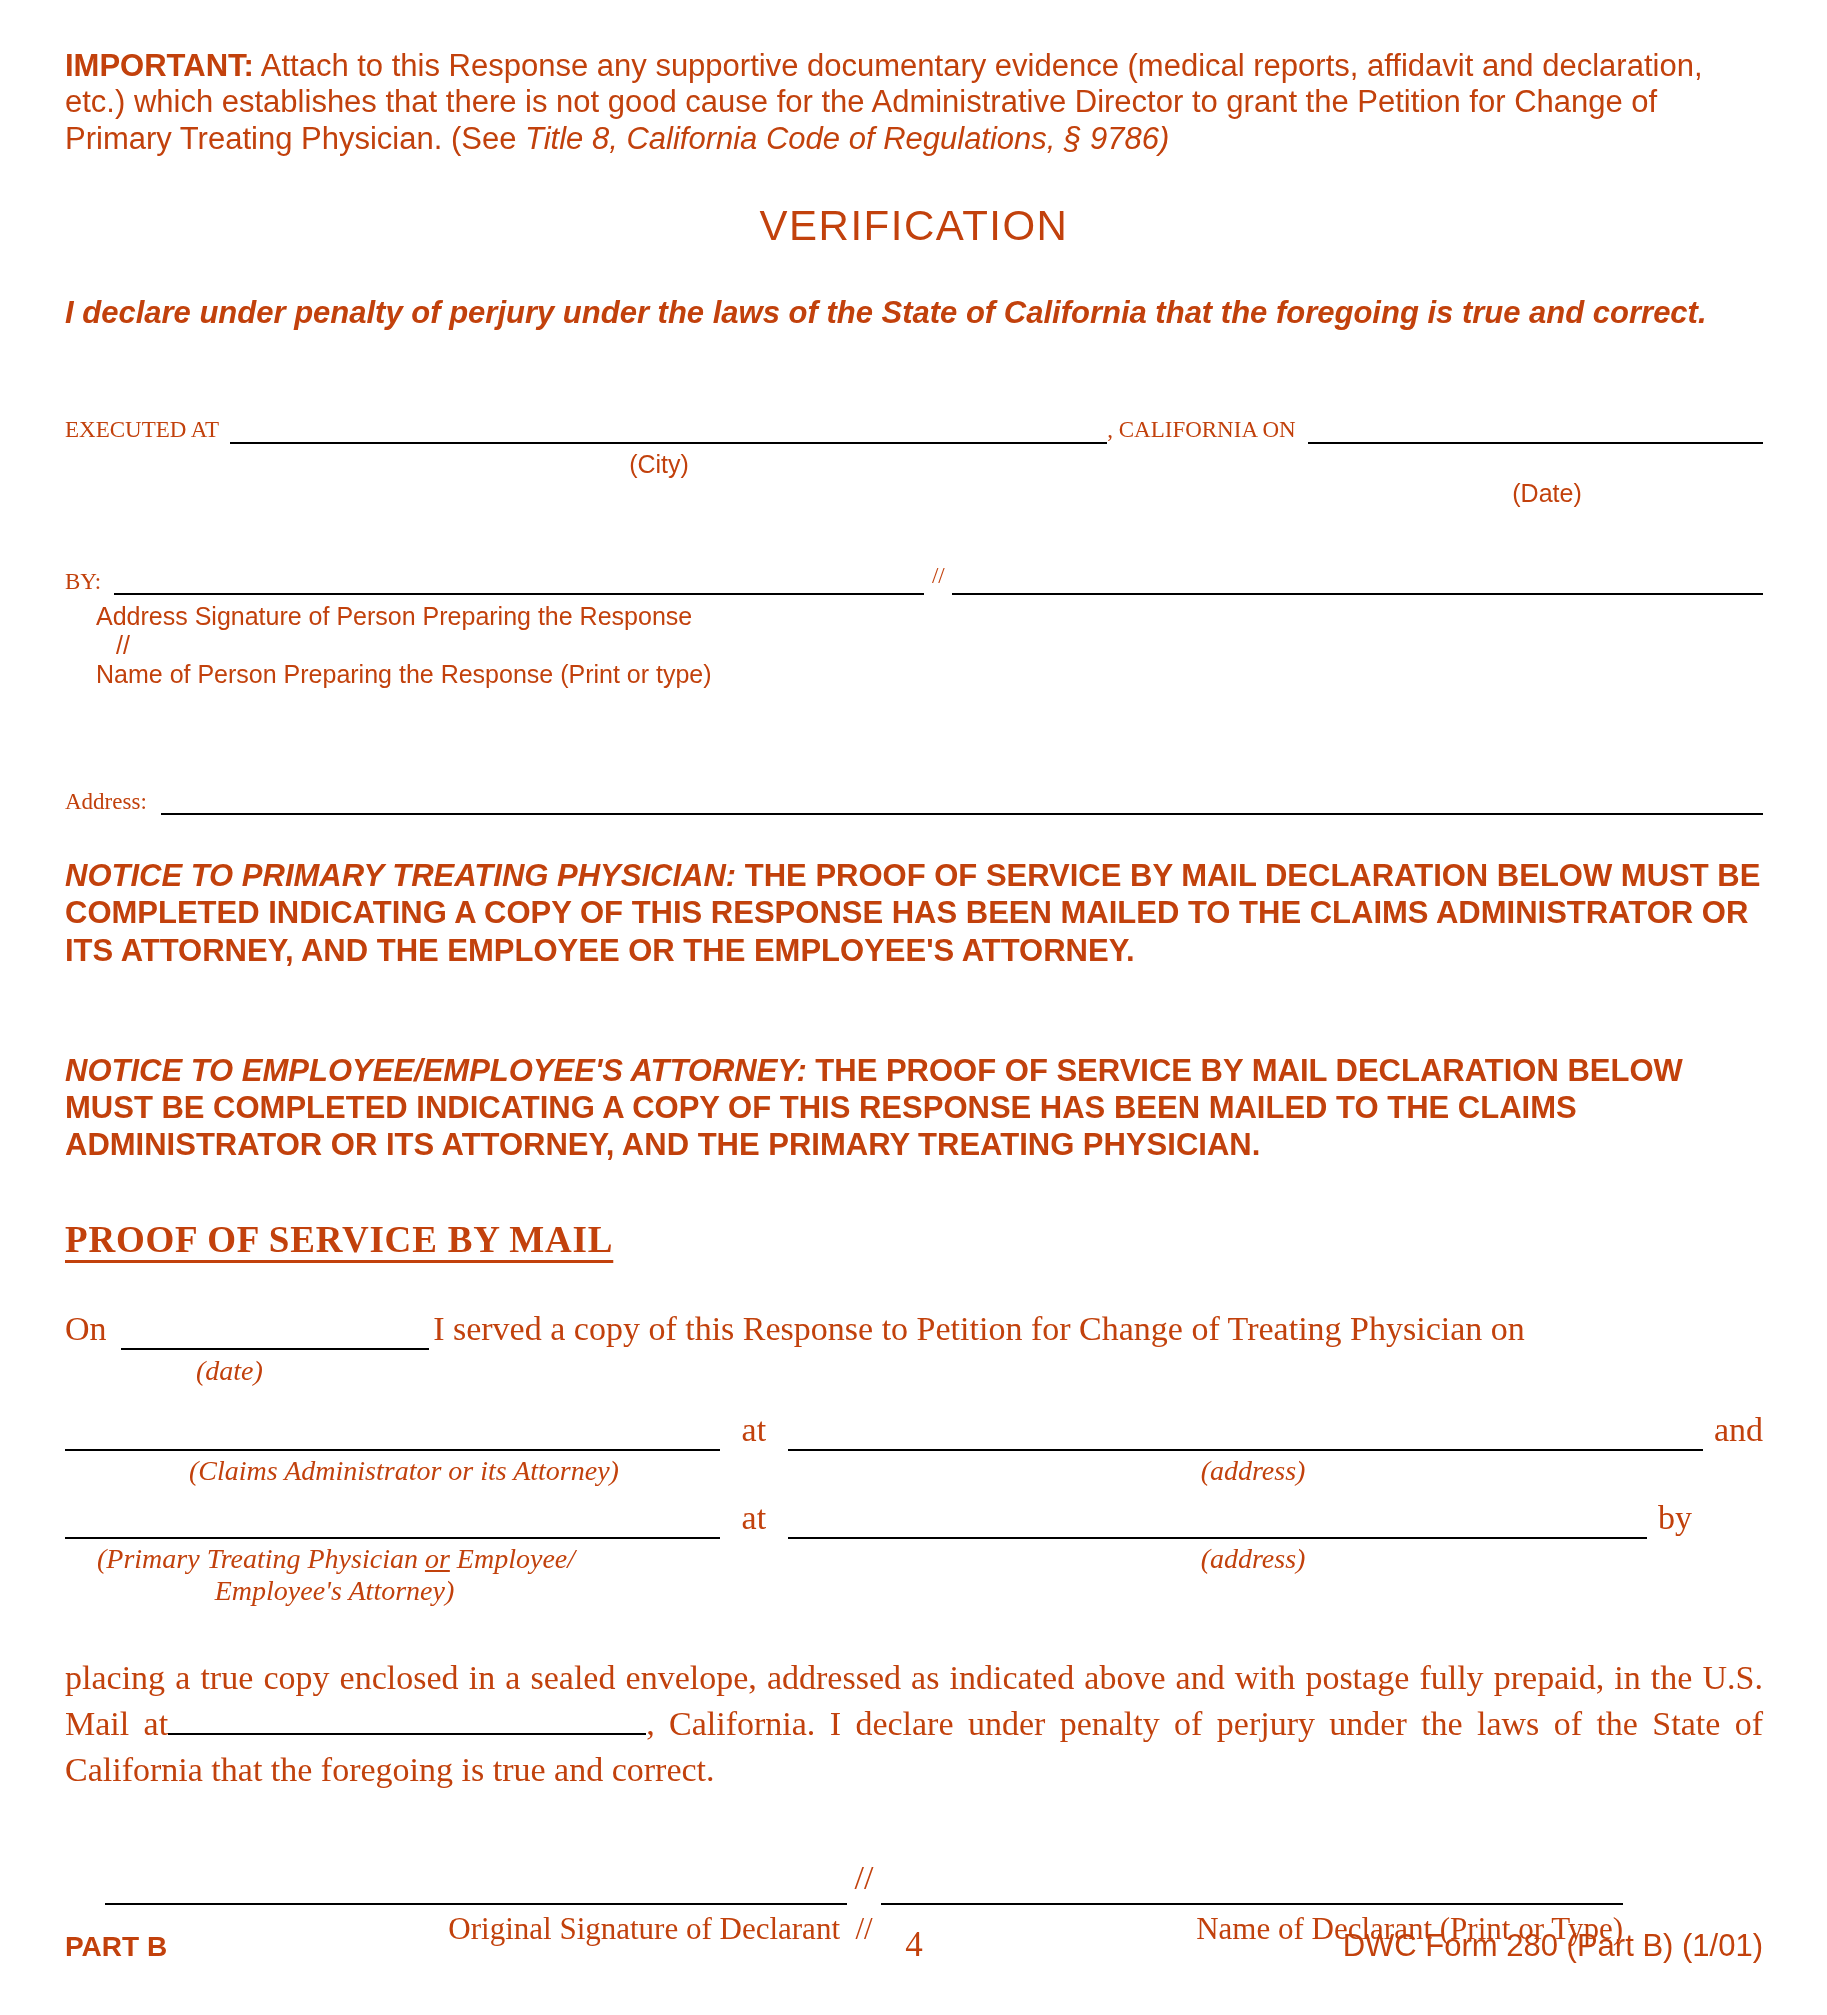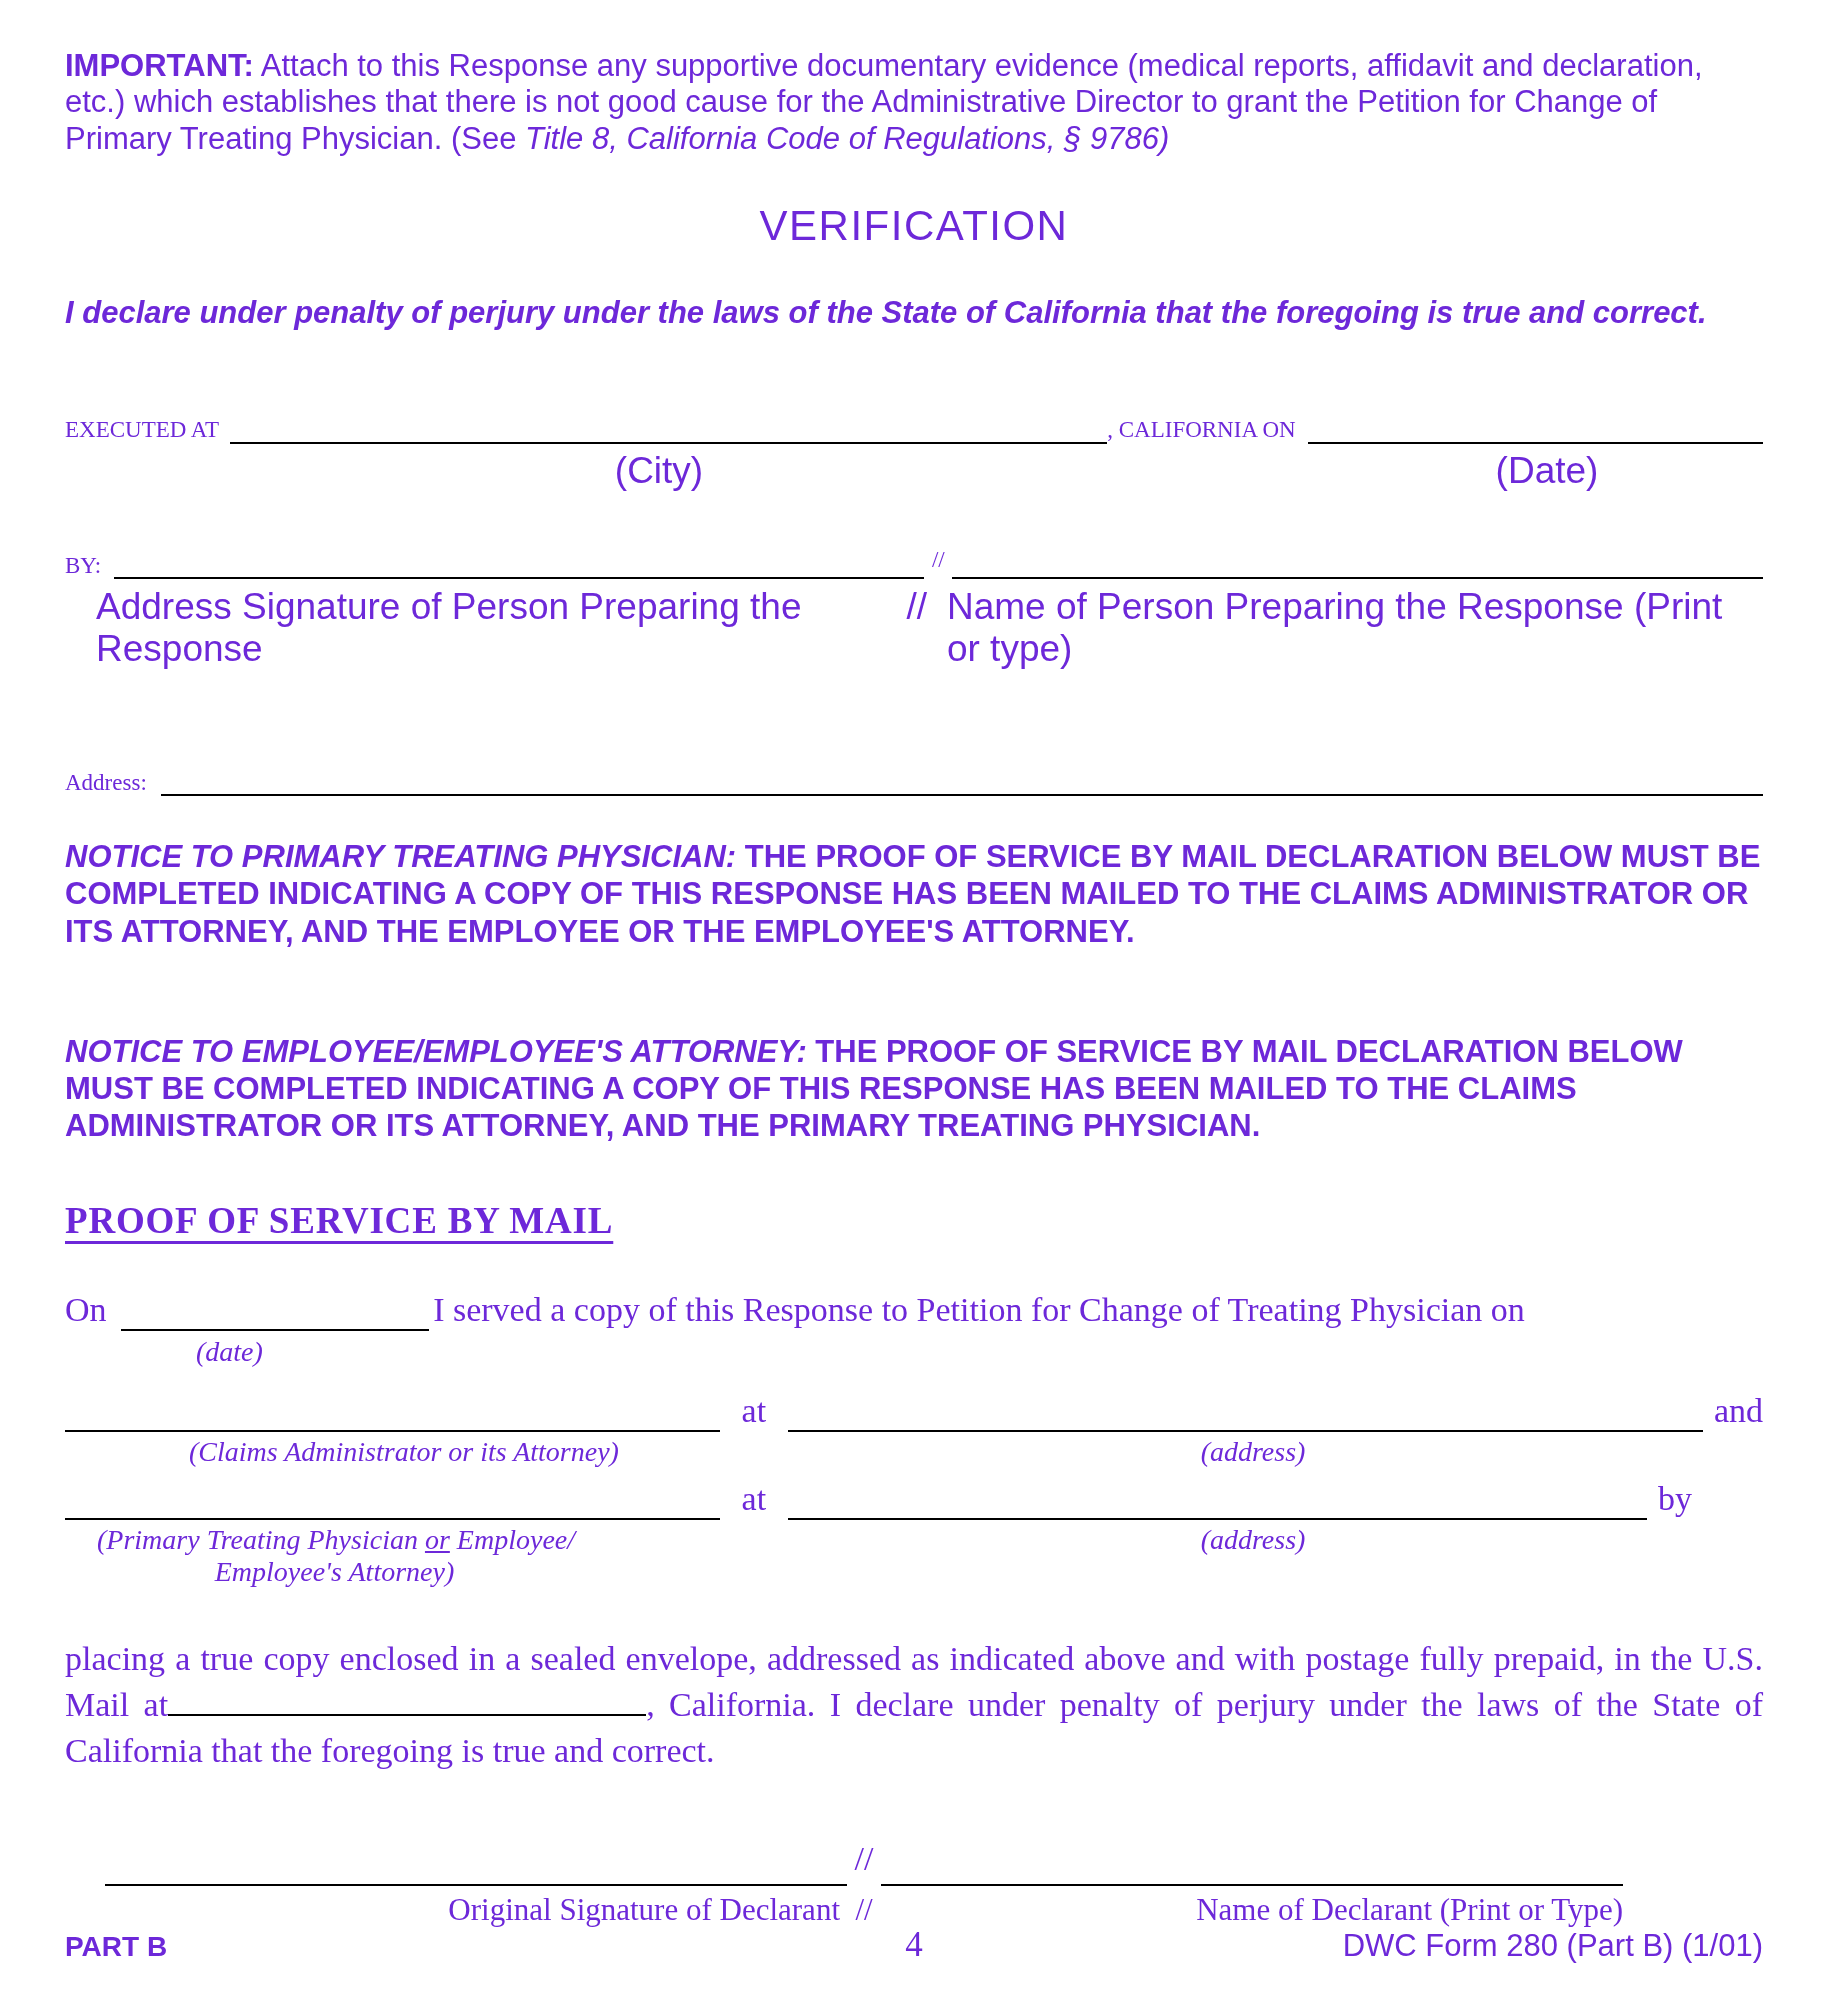--- a/index.html
+++ b/index.html
@@ -2,21 +2,21 @@
 <html style="font-size:12.3px"><head>
 <meta charset="utf-8">
 <style>
   * { margin:0; padding:0; box-sizing:border-box; }
   html, body { background:#888; }
   .page {
     position:relative;
     width:1828px; height:2015px;
     margin:0 auto;
     background:#ffffff;
-    color:#6d28d9;
+    color:#c2410c;
     overflow:hidden;
     font-family:"Liberation Sans", sans-serif;
   }
   .content { padding:48px 65px 0 65px; }
 
   
   .important { font-size:31px; line-height:1.17; }
   .important .lead { font-weight:bold; }
   .cite { font-style:italic; }
 
@@ -38,21 +38,21 @@
 
   .fill-row { display:flex; align-items:flex-end; font-size:23px; line-height:1.2;font-family:Liberation Serif, serif; }
   .blank { border-bottom:2.3px solid #000; height:9.2px; }
   .grow { flex:1 1 auto; }
 
   .executed-row { margin-top:83px; }
   .executed-row .lbl { white-space:nowrap; }
   .executed-row .b1 { flex:1 1 auto; margin-left:10.8px; }
   .executed-row .b2 { width:455px; margin-left:12.3px; }
 
-  .hint-row-sans { display:flex; font-size:37px; margin-top:6.2px; }
+  .hint-row-sans { display:flex; font-size:25px; margin-top:6.2px;flex-direction:column; }
   .executed-hints .city-box { margin-left:247px; width:694px; text-align:center; }
   .executed-hints .date-box { margin-left:auto; width:432px; text-align:center; }
 
   .by-row { margin-top:60px; }
   .by-row .lbl { margin-right:12.3px; }
   .slash { padding:0 7.7px; position:relative; top:-6.2px; }
 
   .by-hints { padding-left:31px; }
   .by-hints .sep { padding:0 20px; }
 

